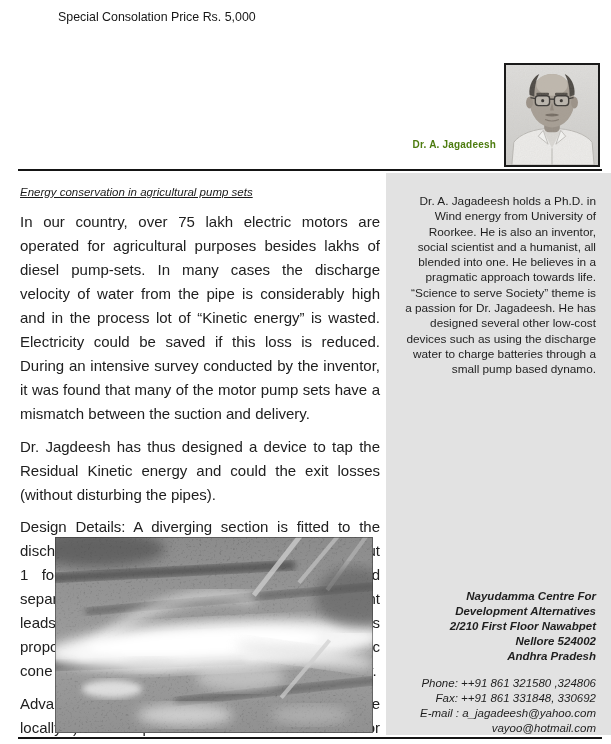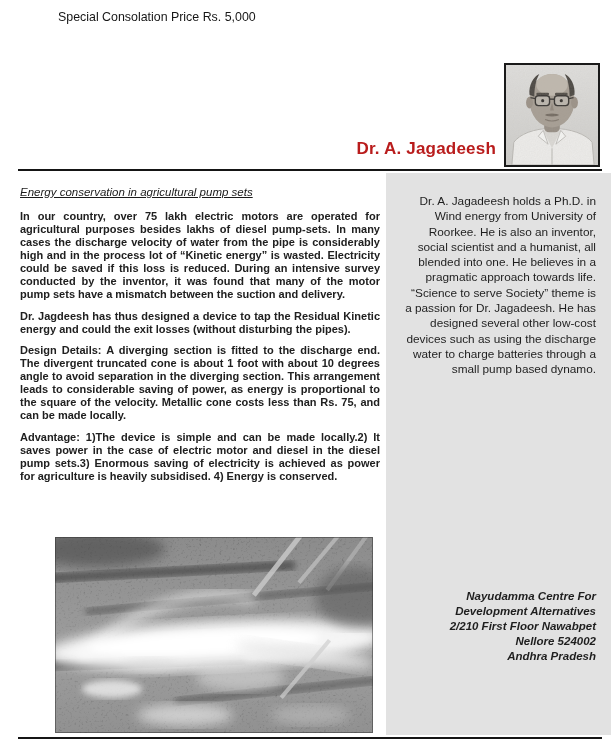--- a/index.html
+++ b/index.html
@@ -18,37 +18,37 @@
   
   .hdr{position:absolute;left:18px;top:8px;width:560px;font-size:12.4px;line-height:18.6px;color:#161616;margin-left:40px;}
   
   .portrait-frame{
     position:absolute;left:504px;top:63px;width:96px;height:104px;
     border:2px solid #1a1a1a;background:#d9d8d6;overflow:hidden;
   }
   .portrait-frame svg{display:block;width:100%;height:100%;}
   .caption{
     position:absolute;right:115px;top:139px;width:220px;
-    text-align:right;font-weight:bold;font-size:17px;color:#b91c1c;
+    text-align:right;font-weight:bold;font-size:10px;color:#4d7c0f;
     letter-spacing:.2px;
   }
   
   .rule{position:absolute;left:18px;width:584px;height:2px;background:var(--rule);}
   .rule-top{top:169px;}
   .rule-bottom{top:737px;}
   
   .article{position:absolute;left:18px;top:186px;width:362px;}
   .article h2{
     font-size:11.5px;font-weight:normal;font-style:italic;color:#1a1a1a;
     margin:0 0 12px 2px;
     text-decoration:underline;
   }
   .article p{
-    font-size:11px;line-height:13px;text-align:justify;
-    margin:0 0 8.5px 2px;color:#202020;font-weight:bold;
+    font-size:15px;line-height:24px;text-align:justify;
+    margin:0 0 8.5px 2px;color:#202020;
   }
   
   .water-photo{position:absolute;left:55px;top:537px;width:318px;height:196px;overflow:hidden;}
   .water-photo svg{display:block;width:100%;height:100%;}
   
   .sidebar{
     position:absolute;left:386px;top:173px;width:225px;height:562px;
     background:var(--sidebar-bg);
     padding-left:28px;
   }
@@ -192,17 +192,21 @@
     </svg>
   </figure>
 
   <aside class="sidebar">
     <p class="bio">Dr.  A. Jagadeesh holds a Ph.D. in Wind energy from University of Roorkee. He is also an inventor, social scientist and a humanist, all blended into one.  He believes in a pragmatic approach towards life.  “Science to serve Society” theme is a passion for Dr. Jagadeesh. He has designed several other low-cost devices such as using the discharge water to charge batteries through a small pump based dynamo.</p>
     <div class="address">Nayudamma Centre For
 Development Alternatives
 2/210 First Floor  Nawabpet
 Nellore 524002
 Andhra Pradesh</div>
+    <div class="contact">Phone: ++91 861 321580 ,324806
+Fax:  ++91 861 331848, 330692
+E-mail : a_jagadeesh@yahoo.com
+vayoo@hotmail.com</div>
   </aside>
 
   <div class="rule rule-bottom"></div>
 
 </div>
 
 </body></html>

